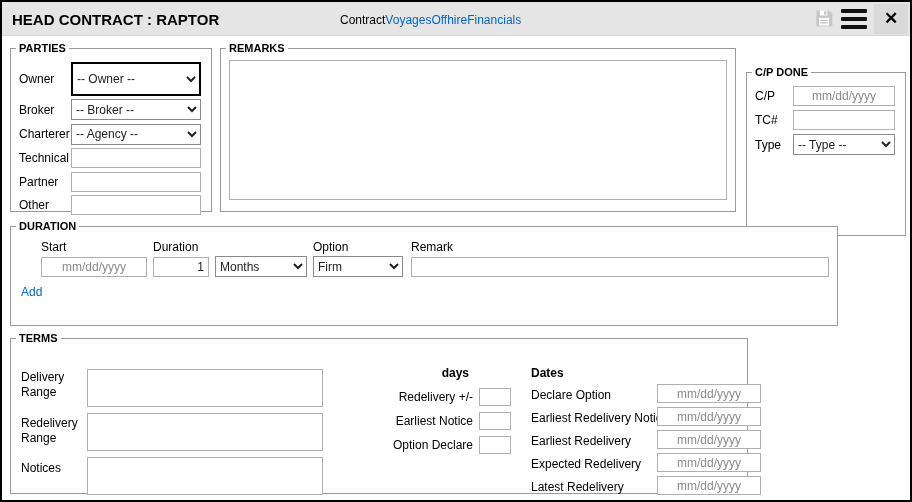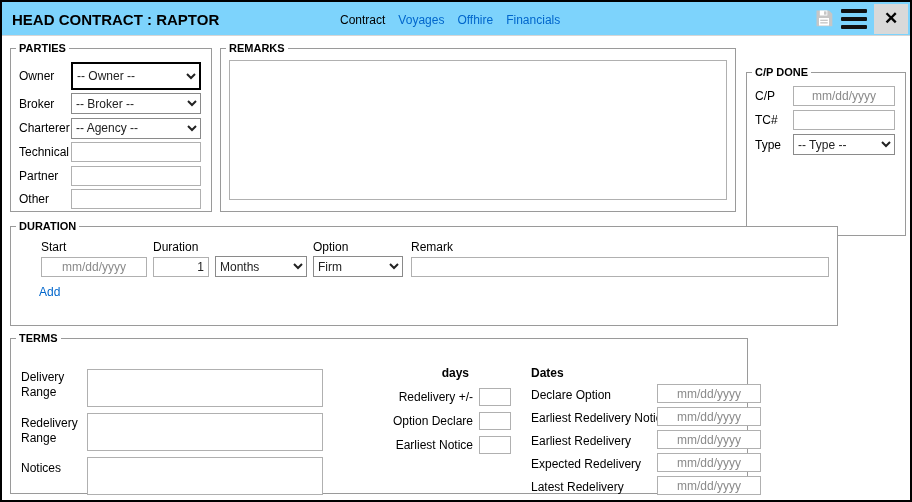--- a/index.html
+++ b/index.html
@@ -2,23 +2,23 @@
 <html><head>
 <meta charset="utf-8">
 <style>
   * { box-sizing: border-box; margin: 0; padding: 0; }
   html,body { background:#fff; font-family:"Liberation Sans", sans-serif; }
   .window {
     position:relative; width:912px; height:502px;
     border:2px solid #000; background:#fff; overflow:hidden;
   }
   
-  .header { position:absolute; top:0; left:0; right:0; height:34px; border-bottom:1px solid #d6d6d6; background:#7dd3fc; }
+  .header { position:absolute; top:0; left:0; right:0; height:34px; border-bottom:1px solid #d6d6d6; background:#e5e5e5; }
   .title { position:absolute; left:10px; top:9px; font-size:15px; font-weight:bold; color:#000; }
-  .tabs { position:absolute; left:338px; top:11px; display:flex; gap:13px; font-size:12px; }
+  .tabs { position:absolute; left:338px; top:11px; display:flex; font-size:12px; }
   .tab { color:#0066cc; cursor:pointer; text-decoration:none; }
   .tab.active { color:#000; }
   .header-icons { position:absolute; right:2px; top:2px; height:30px; display:flex; align-items:center; gap:7px; }
   .icon-btn { display:flex; align-items:center; justify-content:center; cursor:pointer; background:transparent; border:none; }
   .burger { width:26px; height:20px; display:flex; flex-direction:column; justify-content:space-between; }
   .burger span { display:block; height:4px; background:#111; border-radius:1px; }
   .close-btn { width:34px; height:30px; background:#d9d9d9; font-size:17px; font-weight:bold; color:#000; line-height:30px; text-align:center; }
   
   fieldset { position:absolute; border:1px solid #9a9a9a; padding:4px 8px 6px 8px; background:#fff; }
   legend { font-size:11px; font-weight:bold; padding:0 3px; margin-left:-3px; color:#000; }
@@ -26,42 +26,42 @@
   input[type=text] { border:1px solid #b0b0b0; height:20px; font-size:12px; padding:0 4px; font-family:inherit; color:#222; }
   input::placeholder { color:#8a8a8a; }
   textarea { border:1px solid #b0b0b0; resize:none; font-family:inherit; font-size:12px; padding:3px; }
   select { height:21px; font-size:12px; border:1px solid #8a8a8a; background:#fff; font-family:inherit; color:#222; }
   .date { text-align:center; width:104px; }
   
   .fs-parties { left:8px; top:40px; width:202px; height:170px; }
   .p-row { display:flex; align-items:center; margin-top:3.5px; }
   .p-row .lbl { width:52px; flex-shrink:0; }
   .p-row select, .p-row input { width:130px; }
-  select.focused { border:2px solid #000; height:28px; }
+  select.focused { border:2px solid #000; height:34px; }
   
   .fs-remarks { left:218px; top:40px; width:516px; height:170px; }
   .fs-remarks textarea { width:100%; height:140px; margin-top:2px; }
   
   .fs-cpdone { left:744px; top:40px; width:160px; height:170px;margin-top:24px; }
   .cp-row { display:flex; align-items:center; margin-top:4px; }
   .cp-row .lbl { width:38px; flex-shrink:0; }
   .cp-row input, .cp-row select { width:102px; }
   
   .fs-duration { left:8px; top:218px; width:812px; height:106px; }
   .d-row { display:flex; align-items:center; }
   .d-head { margin-top:4px; font-size:12px; }
   .c1 { width:106px; margin-left:22px; }
   .c2 { width:56px; margin-left:6px; }
   .c3 { width:92px; margin-left:6px; }
   .c4 { width:90px; margin-left:6px; }
   .c5 { width:418px; margin-left:8px; }
   .d-inputs { margin-top:2px; }
   .d-inputs .c1 { text-align:center; }
   .dur-num { text-align:right; }
-  .add-link { display:inline-block; margin-top:8px; margin-left:20px; font-size:12px; color:#0066cc; text-decoration:none; cursor:pointer; }
+  .add-link { display:inline-block; margin-top:8px; margin-left:2px; font-size:12px; color:#0066cc; text-decoration:none; cursor:pointer; }
   
   .fs-terms { left:8px; top:330px; width:738px; height:162px; }
   .t-lbl { position:absolute; left:10px; width:62px; font-size:12px; line-height:1.25; }
   .t-area { position:absolute; left:76px; width:236px; height:38px; }
   .days-col { position:absolute; left:360px; top:22px; width:140px; }
   .days-header { font-size:12px; font-weight:bold; text-align:right; padding-right:42px; height:16px; }
   .days-row { display:flex; justify-content:flex-end; align-items:center; margin-top:6px; }
   .days-row .lbl { margin-right:6px; }
   .days-row input { width:32px; height:18px; }
   .dates-col { position:absolute; left:520px; top:22px; width:230px; }
@@ -201,27 +201,27 @@
     <span class="t-lbl" style="top:117px;">Notices</span>
     <textarea class="t-area" style="top: 113px;"></textarea>
 
     <div class="days-col">
       <div class="days-header">days</div>
       <div class="days-row">
         <span class="lbl">Redelivery +/-</span>
         <input type="text" value="" style="">
       </div>
       <div class="days-row">
+        <span class="lbl">Earliest Notice</span>
+        <input type="text" value="" style="">
+      </div>
+      <div class="days-row">
         <span class="lbl">Option Declare</span>
         <input type="text" value="" style="">
       </div>
-      <div class="days-row">
-        <span class="lbl">Earliest Notice</span>
-        <input type="text" value="" style="">
-      </div>
     </div>
 
     <div class="dates-col">
       <div class="dates-header">Dates</div>
       <div class="date-row">
         <span class="lbl">Declare Option</span>
         <input type="text" class="date" placeholder="mm/dd/yyyy" style="">
       </div>
       <div class="date-row">
         <span class="lbl">Earliest Redelivery Notice</span>

